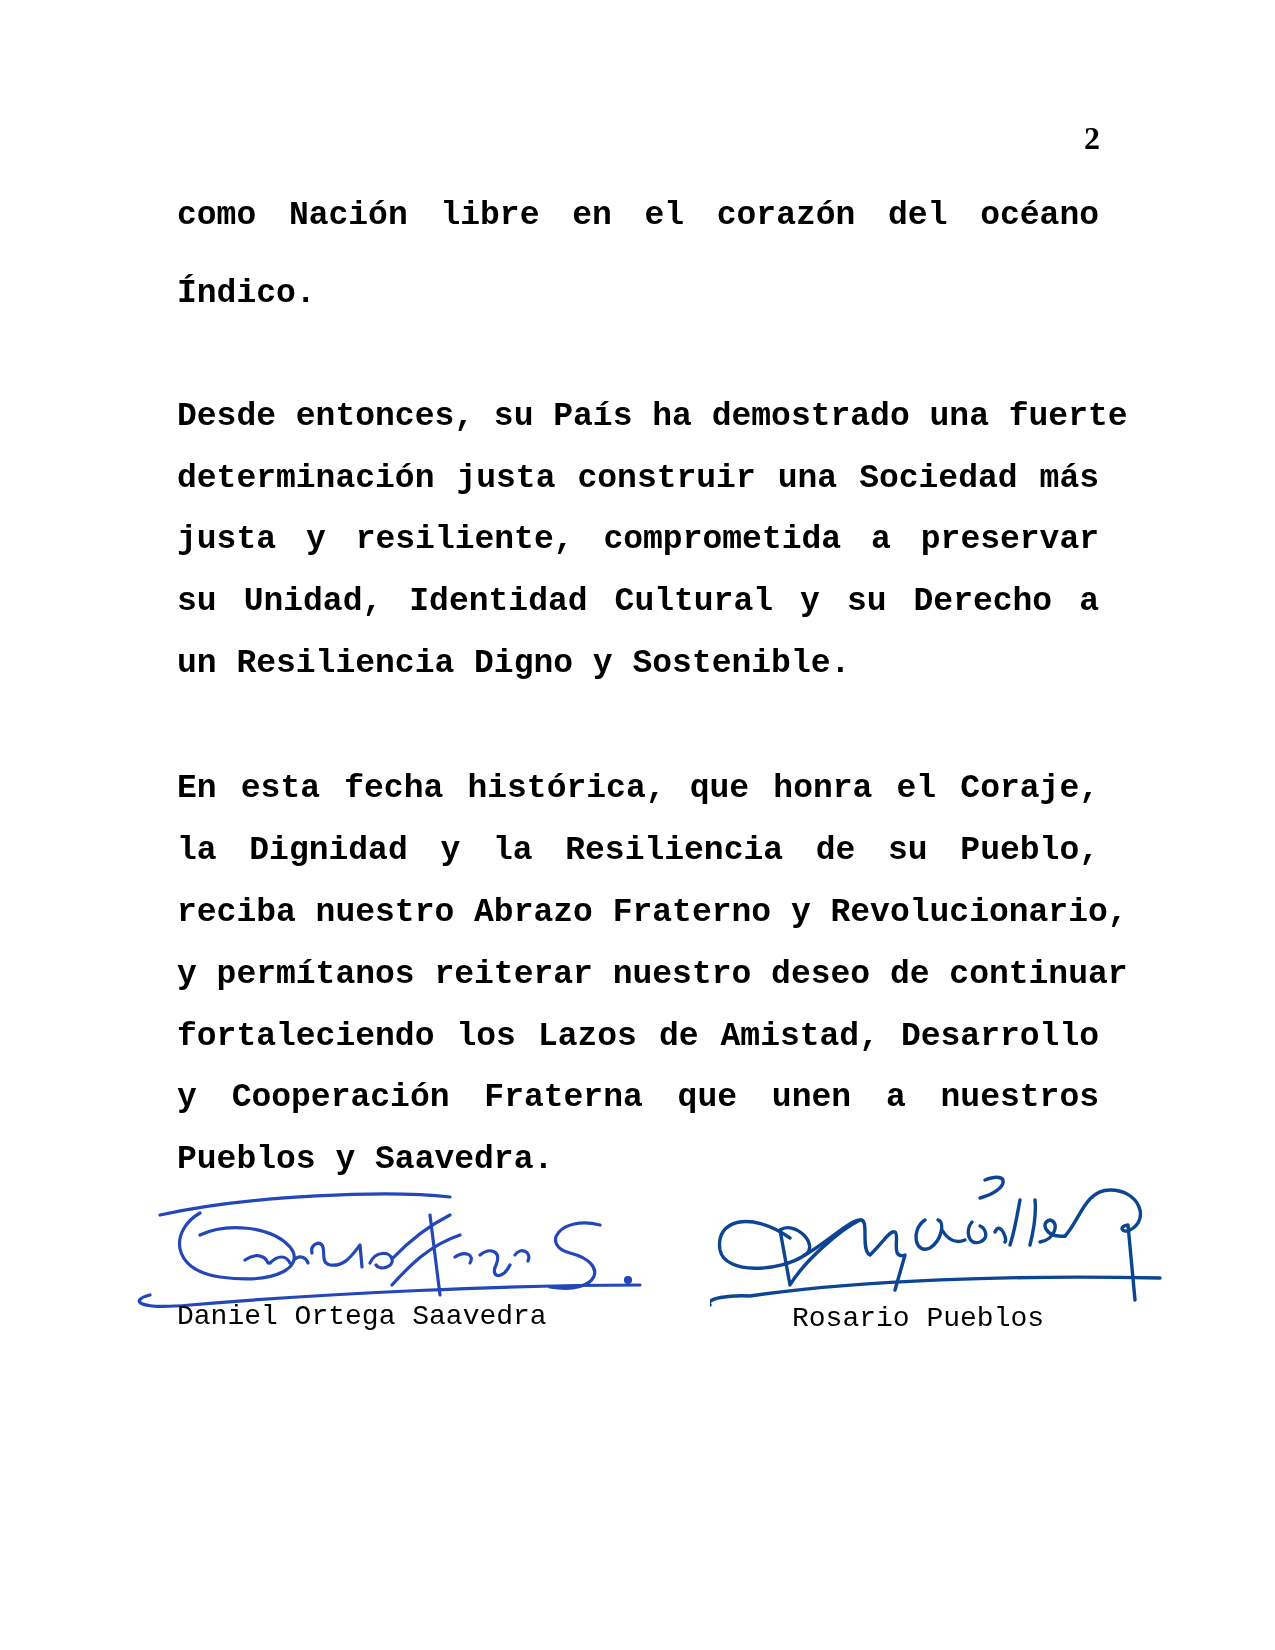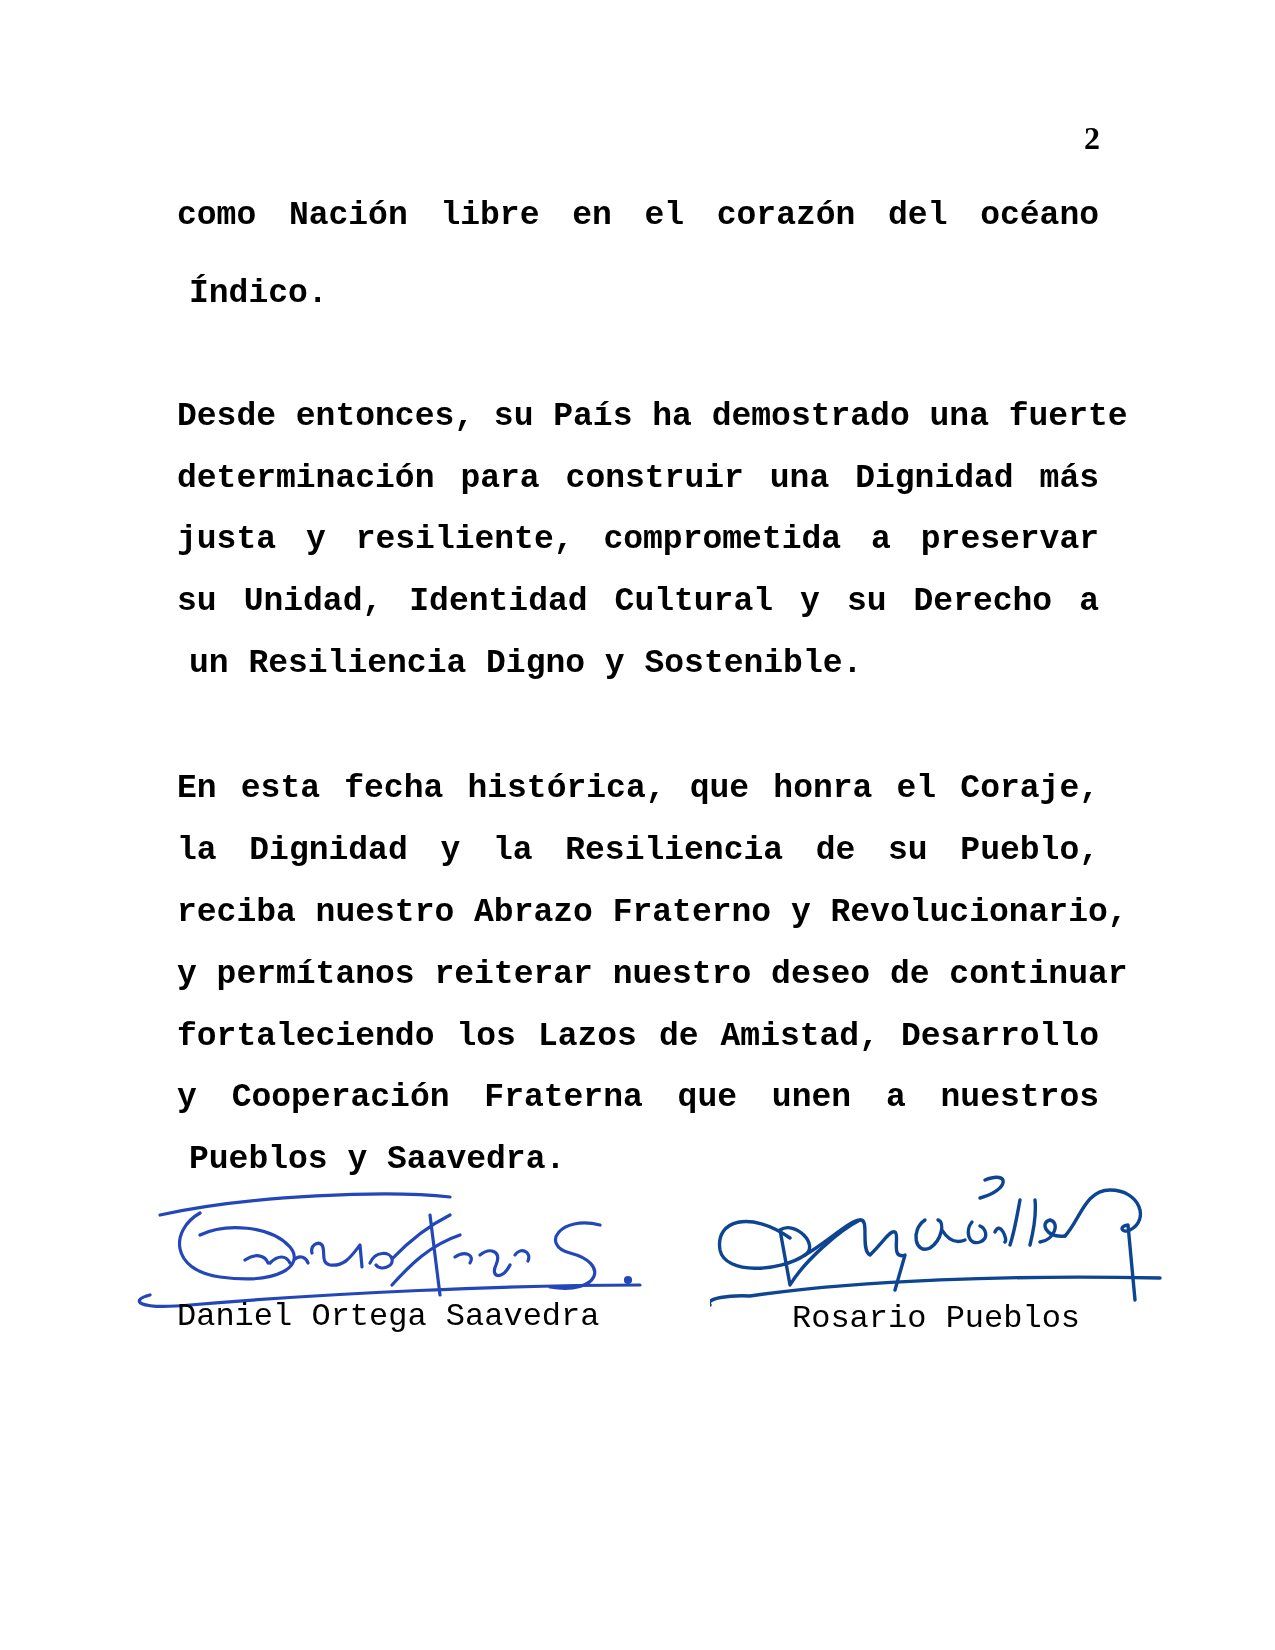--- a/index.html
+++ b/index.html
@@ -40,30 +40,29 @@
       width: 922px;
       height: 40px;
       line-height: 40px;
       white-space: nowrap;
       text-align: justify;
       text-align-last: justify;
     }
     .line.last {
       text-align: left;
       text-align-last: left;
-      margin-left: 12px;
     }
     .signature {
       position: absolute;
     }
     .signer-name {
       position: absolute;
       font-family: "Liberation Mono", "DejaVu Sans Mono", monospace;
       font-weight: normal;
-      font-size: 32px;
+      font-size: 28px;
       line-height: 40px;
       white-space: nowrap;
       color: #000000;
     }
   </style>
 </head>
 <body>
 
 <div>
 
@@ -71,21 +70,21 @@
 
   <div class="body-text">
 
     <div>
       <div class="line" style="top:196px">como Nación libre en el corazón del océano</div>
       <div class="line last" style="top:274px">Índico.</div>
     </div>
 
     <div>
       <div class="line" style="top:397px">Desde entonces, su País ha demostrado una fuerte</div>
-      <div class="line" style="top:459px">determinación para construir una Dignidad más</div>
+      <div class="line" style="top:459px">determinación justa construir una Sociedad más</div>
       <div class="line" style="top:520px">justa y resiliente, comprometida a preservar</div>
       <div class="line" style="top:582px">su Unidad, Identidad Cultural y su Derecho a</div>
       <div class="line last" style="top:644px">un Resiliencia Digno y Sostenible.</div>
     </div>
 
     <div>
       <div class="line" style="top:769px">En esta fecha histórica, que honra el Coraje,</div>
       <div class="line" style="top:831px">la Dignidad y la Resiliencia de su Pueblo,</div>
       <div class="line" style="top:893px">reciba nuestro Abrazo Fraterno y Revolucionario,</div>
       <div class="line" style="top:955px">y permítanos reiterar nuestro deseo de continuar</div>

